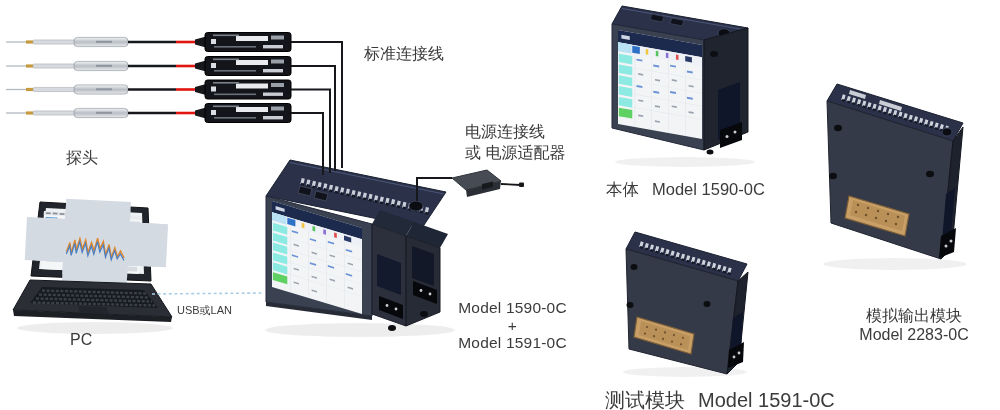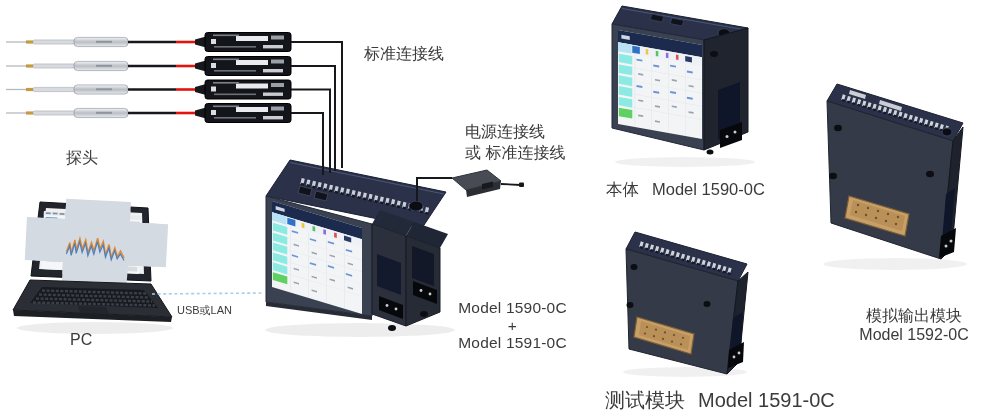--- a/index.html
+++ b/index.html
@@ -291,37 +291,37 @@
     <ellipse cx="838" cy="128" rx="4" ry="3.2" fill="#0c0e12"></ellipse>
     <ellipse cx="833" cy="176" rx="4" ry="3.2" fill="#0c0e12"></ellipse>
     <ellipse cx="930" cy="174" rx="4" ry="3.2" fill="#0c0e12"></ellipse>
   </g>
 </svg>
 
 <div class="lbl lbl-cn" style="left:66px;top:148px;">探头</div>
 <div class="lbl lbl-cn" style="left:364px;top:44px;">标准连接线</div>
 <div class="lbl lbl-cn" style="left:465px;top:121px;line-height:21px;">
   <div>电源连接线</div>
-  <div>或 标准连接线</div>
+  <div>或 电源适配器</div>
 </div>
 <div class="lbl" style="left:177px;top:303px;font-size:11px;">USB或LAN</div>
 <div class="lbl lbl-cn" style="left:70px;top:331px;">PC</div>
 
 <div class="lbl lbl-model lbl-center" style="left:445px;top:299px;width:135px;">
   <div>Model 1590-0C</div>
   <div>+</div>
   <div>Model 1591-0C</div>
 </div>
 
 <div class="lbl" style="left:606px;top:179px;font-size:16.5px;">
   <span class="gap">本体</span><span>Model 1590-0C</span>
 </div>
 
 <div class="lbl" style="left:605px;top:387px;font-size:20px;">
   <span class="gap">测试模块</span><span>Model 1591-0C</span>
 </div>
 
 <div class="lbl lbl-two" style="left:838px;top:287px;width:152px;margin-top:19px;">
   <div>模拟输出模块</div>
-  <div>Model 1592-0C</div>
+  <div>Model 2283-0C</div>
 </div>
 
 </div>
 
 </body></html>

